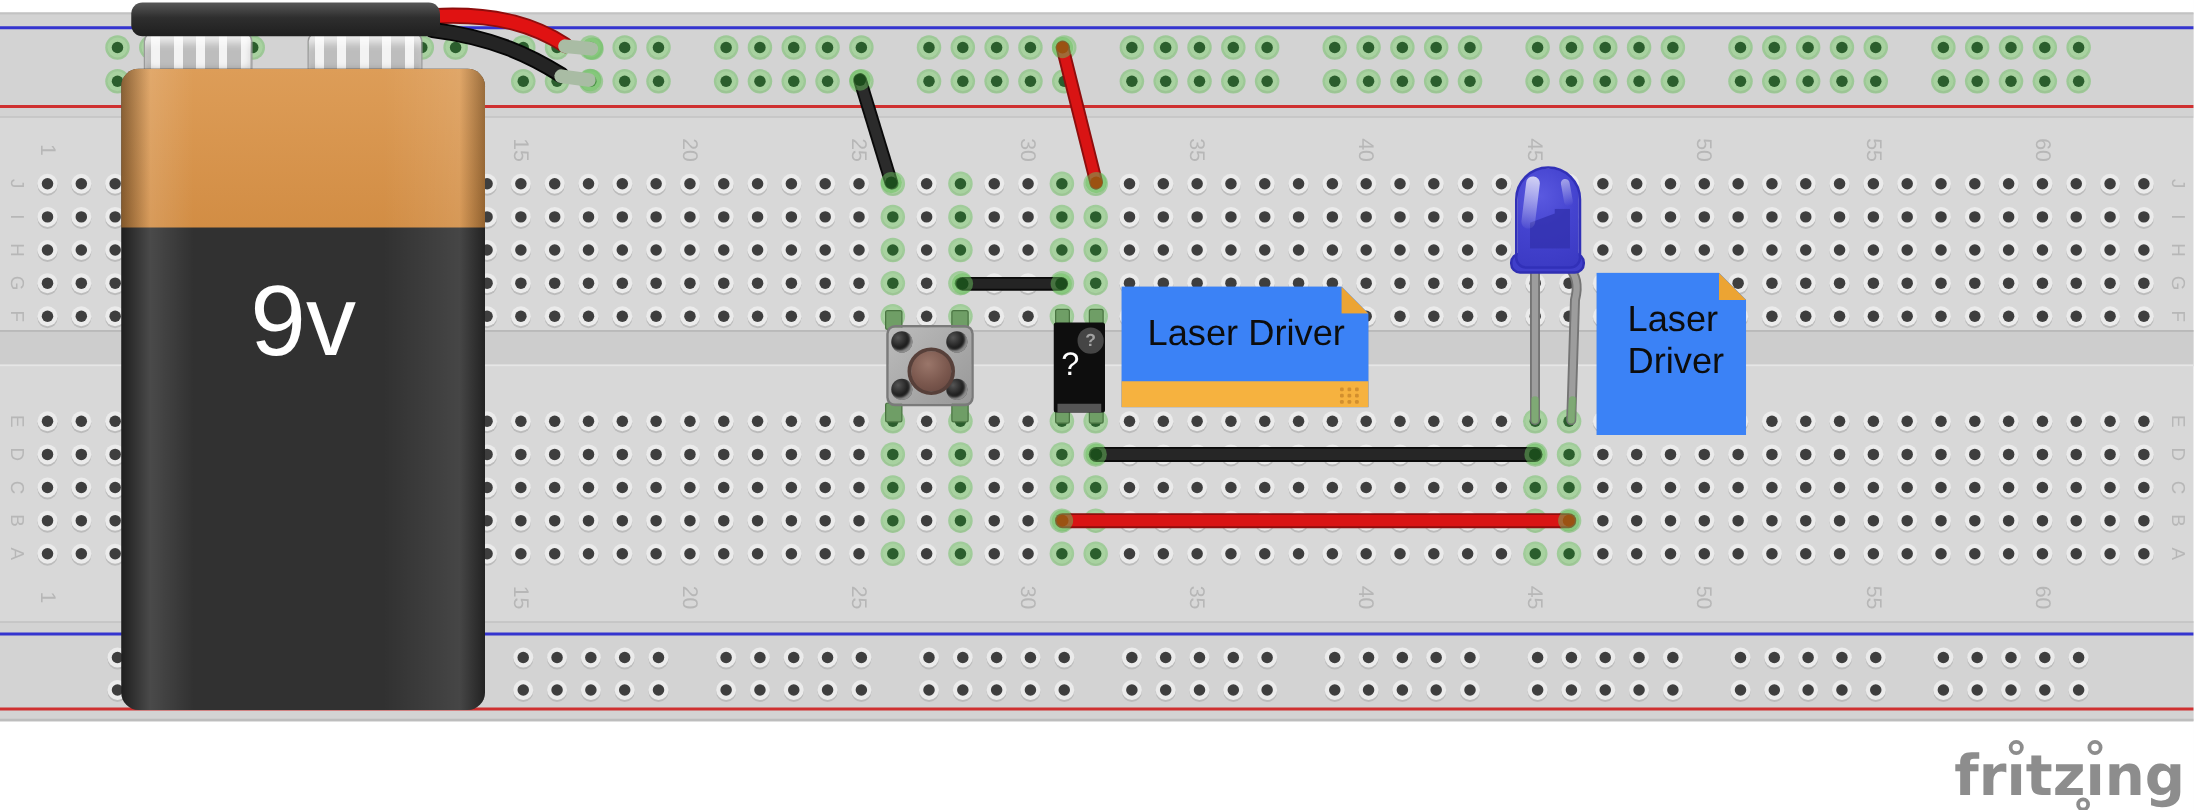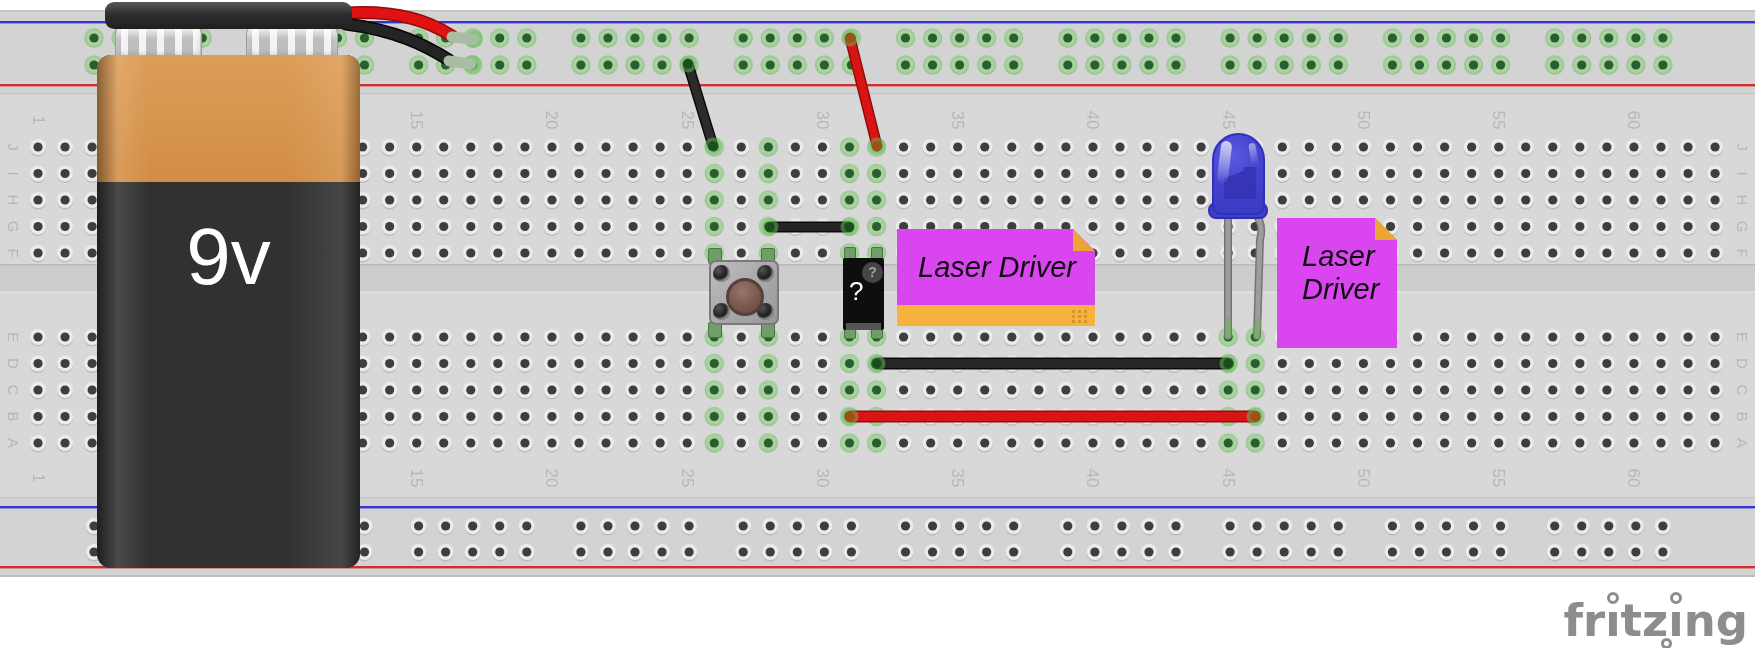--- a/index.html
+++ b/index.html
@@ -10,21 +10,21 @@
   
   .battery{position:absolute;left:97px;top:2px;width:265px;height:566px;}
   .bat-cap{position:absolute;left:8px;top:0;width:247px;height:27px;border-radius:9px;
            background:linear-gradient(180deg,#585858 0,#2e2e2e 45%,#1f1f1f 100%);}
   .bat-term{position:absolute;top:24px;height:34px;border-radius:7px;border:1px solid #9a9a9a;
             background:repeating-linear-gradient(90deg,#bdbdbd 0 5px,#f3f3f3 5px 12px,#bdbdbd 12px 18px);
             box-shadow:inset 0 7px 7px rgba(255,255,255,.75), inset 0 -5px 6px rgba(0,0,0,.28);}
   .bat-term-neg{left:18px;width:85px;}
   .bat-term-pos{left:149px;width:90px;}
   .bat-body{position:absolute;left:0;top:53px;width:263px;height:513px;border-radius:14px;
-            overflow:hidden;background:#313131;}
+            overflow:hidden;background:#313131;padding-left:28px;}
   .bat-orange{position:absolute;left:0;right:0;top:0;height:127px;
               background:linear-gradient(180deg,#dd9d58 0,#d28d44 100%);}
   .bat-sheen{position:absolute;inset:0;
              background:linear-gradient(90deg,rgba(0,0,0,.38) 0,rgba(255,255,255,.12) 8%,rgba(255,255,255,0) 20%,rgba(0,0,0,0) 72%,rgba(255,255,255,.10) 93%,rgba(0,0,0,.30) 100%);}
   .bat-label{position:absolute;left:0;top:162px;width:100%;text-align:center;
              color:#ffffff;font-size:80px;line-height:1;}
 
   
   .pushbutton{position:absolute;left:709px;top:260px;width:70px;height:65px;}
   .pb-pin{position:absolute;width:12px;height:14px;background:#6f9e66;border:1px solid #4a7442;border-radius:2px;}
@@ -63,21 +63,21 @@
   .led-inner{position:absolute;left:10px;top:32px;width:32px;height:32px;background:#3433b0;
              clip-path:polygon(0 35%,62% 12%,62% 0,100% 0,100% 100%,0 100%);opacity:.85;}
   .led-glint{position:absolute;left:5px;top:6px;width:11px;height:42px;border-radius:8px;
              background:linear-gradient(180deg,rgba(255,255,255,.75),rgba(255,255,255,.05));
              transform:rotate(7deg);}
   .led-glint2{position:absolute;right:6px;top:8px;width:7px;height:22px;border-radius:6px;
               background:linear-gradient(180deg,rgba(255,255,255,.5),rgba(255,255,255,0));
               transform:rotate(-10deg);}
 
   
-  .note{position:absolute;background:#d946ef;box-shadow:1px 2px 4px rgba(0,0,0,.18);font-style:italic;}
+  .note{position:absolute;background:#3b82f6;box-shadow:1px 2px 4px rgba(0,0,0,.18);}
   .note-fold{position:absolute;top:0;right:0;width:22px;height:22px;background:#eca433;
              clip-path:polygon(0 0,100% 100%,0 100%);}
   .note-strip{position:absolute;left:0;right:0;bottom:0;height:21px;background:#f6b23f;}
   .note-dots{position:absolute;right:7px;bottom:3px;width:16px;display:grid;
              grid-template-columns:repeat(3,1fr);gap:2px;}
   .note-dots i{width:3px;height:3px;background:#d28f2e;border-radius:1px;}
   .note-text{position:absolute;color:#0d0d0d;font-size:29px;line-height:33px;}
   .note-laser-driver{left:897px;top:229px;width:198px;height:97px;
         clip-path:polygon(0 0,176px 0,198px 22px,198px 97px,0 97px);}
   .note-laser-driver .note-text{left:21px;top:22px;}

